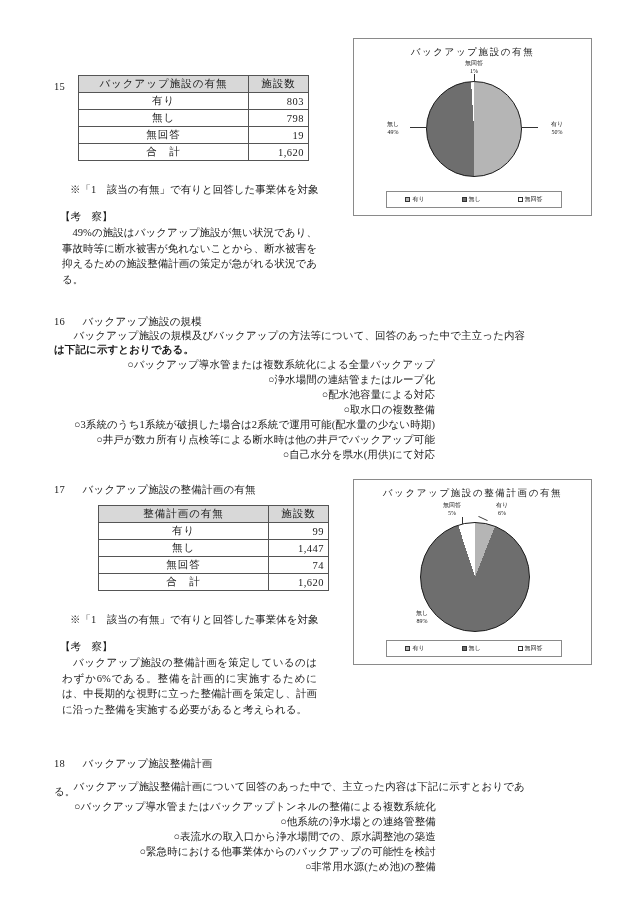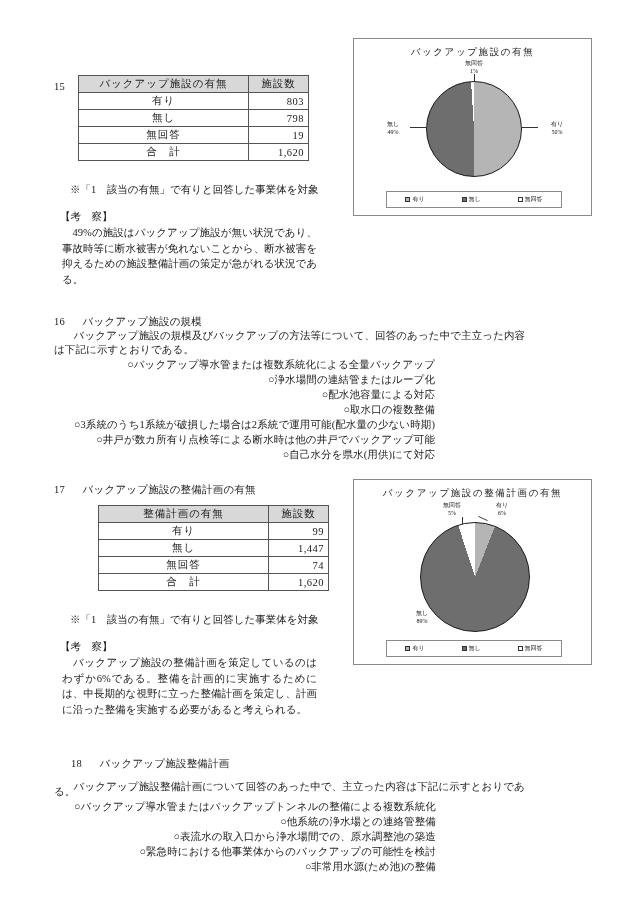--- a/index.html
+++ b/index.html
@@ -234,21 +234,21 @@
       </span>
     </div>
   </div>
 
   <div class="sec-head" style="left:54px; top:315px;text-align:center;">
     <span>16</span>
     <span style="display:inline-block; width:12px;"></span>
     <span>バックアップ施設の規模</span>
   </div>
   <div class="body-text" style="left:63px; top:329px;">　バックアップ施設の規模及びバックアップの方法等について、回答のあった中で主立った内容</div>
-  <div class="body-text" style="left:54px; top:343px;">は下記に示すとおりである。</div>
+  <div class="body-text" style="left:54px; top:343px;font-weight:bold;">は下記に示すとおりである。</div>
 
   <div class="bullets" style="left:74px; top:357px;">
     <div>○バックアップ導水管または複数系統化による全量バックアップ</div>
     <div>○浄水場間の連結管またはループ化</div>
     <div>○配水池容量による対応</div>
     <div>○取水口の複数整備</div>
     <div>○3系統のうち1系統が破損した場合は2系統で運用可能(配水量の少ない時期)</div>
     <div>○井戸が数カ所有り点検等による断水時は他の井戸でバックアップ可能</div>
     <div>○自己水分を県水(用供)にて対応</div>
   </div>
@@ -330,21 +330,21 @@
         <i class="swatch" style="background:#6e6e6e;"></i>
         <span>無し</span>
       </span>
       <span class="legend-item">
         <i class="swatch" style="background:#ffffff;"></i>
         <span>無回答</span>
       </span>
     </div>
   </div>
 
-  <div class="sec-head" style="left:54px; top:757px;margin-left:17px;">
+  <div class="sec-head" style="left:54px; top:757px;">
     <span>18</span>
     <span style="display:inline-block; width:12px;"></span>
     <span>バックアップ施設整備計画</span>
   </div>
   <div class="body-text" style="left:63px; top:780px;">　バックアップ施設整備計画について回答のあった中で、主立った内容は下記に示すとおりであ</div>
   <div class="body-text" style="left:54px; top:785px;">る。</div>
 
   <div class="bullets" style="left:74px; top:799px;">
     <div>○バックアップ導水管またはバックアップトンネルの整備による複数系統化</div>
     <div>○他系統の浄水場との連絡管整備</div>

